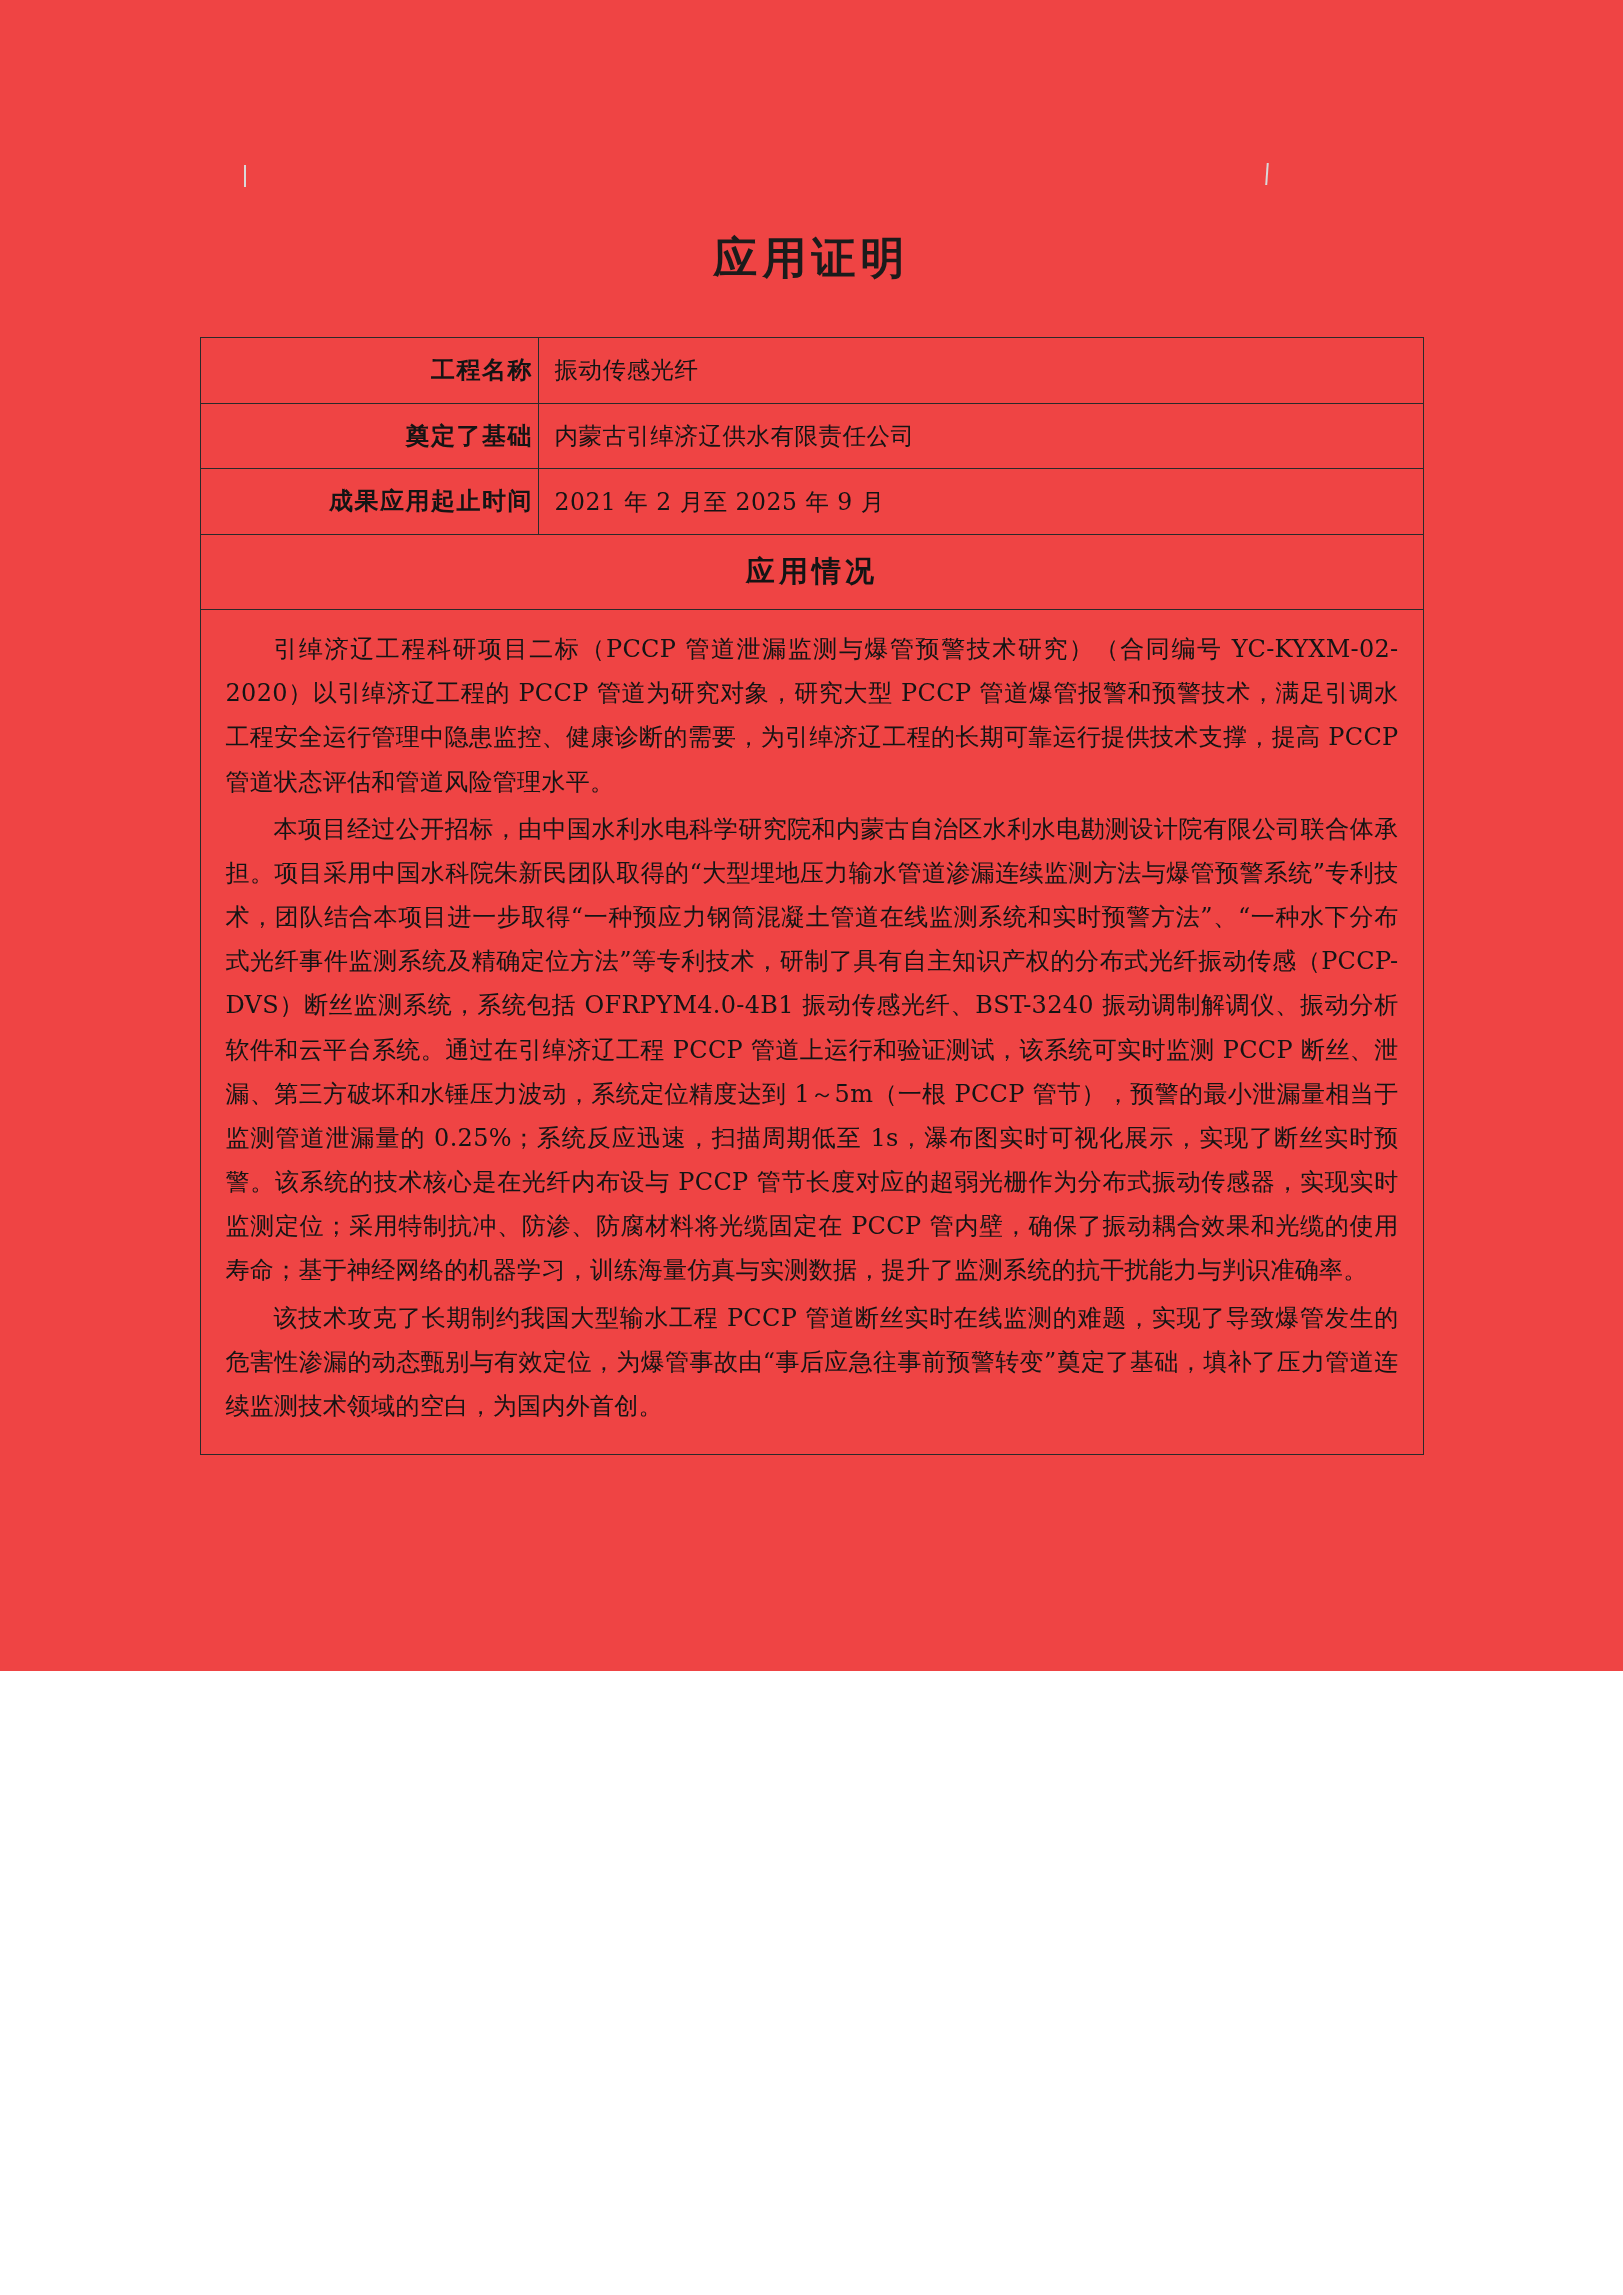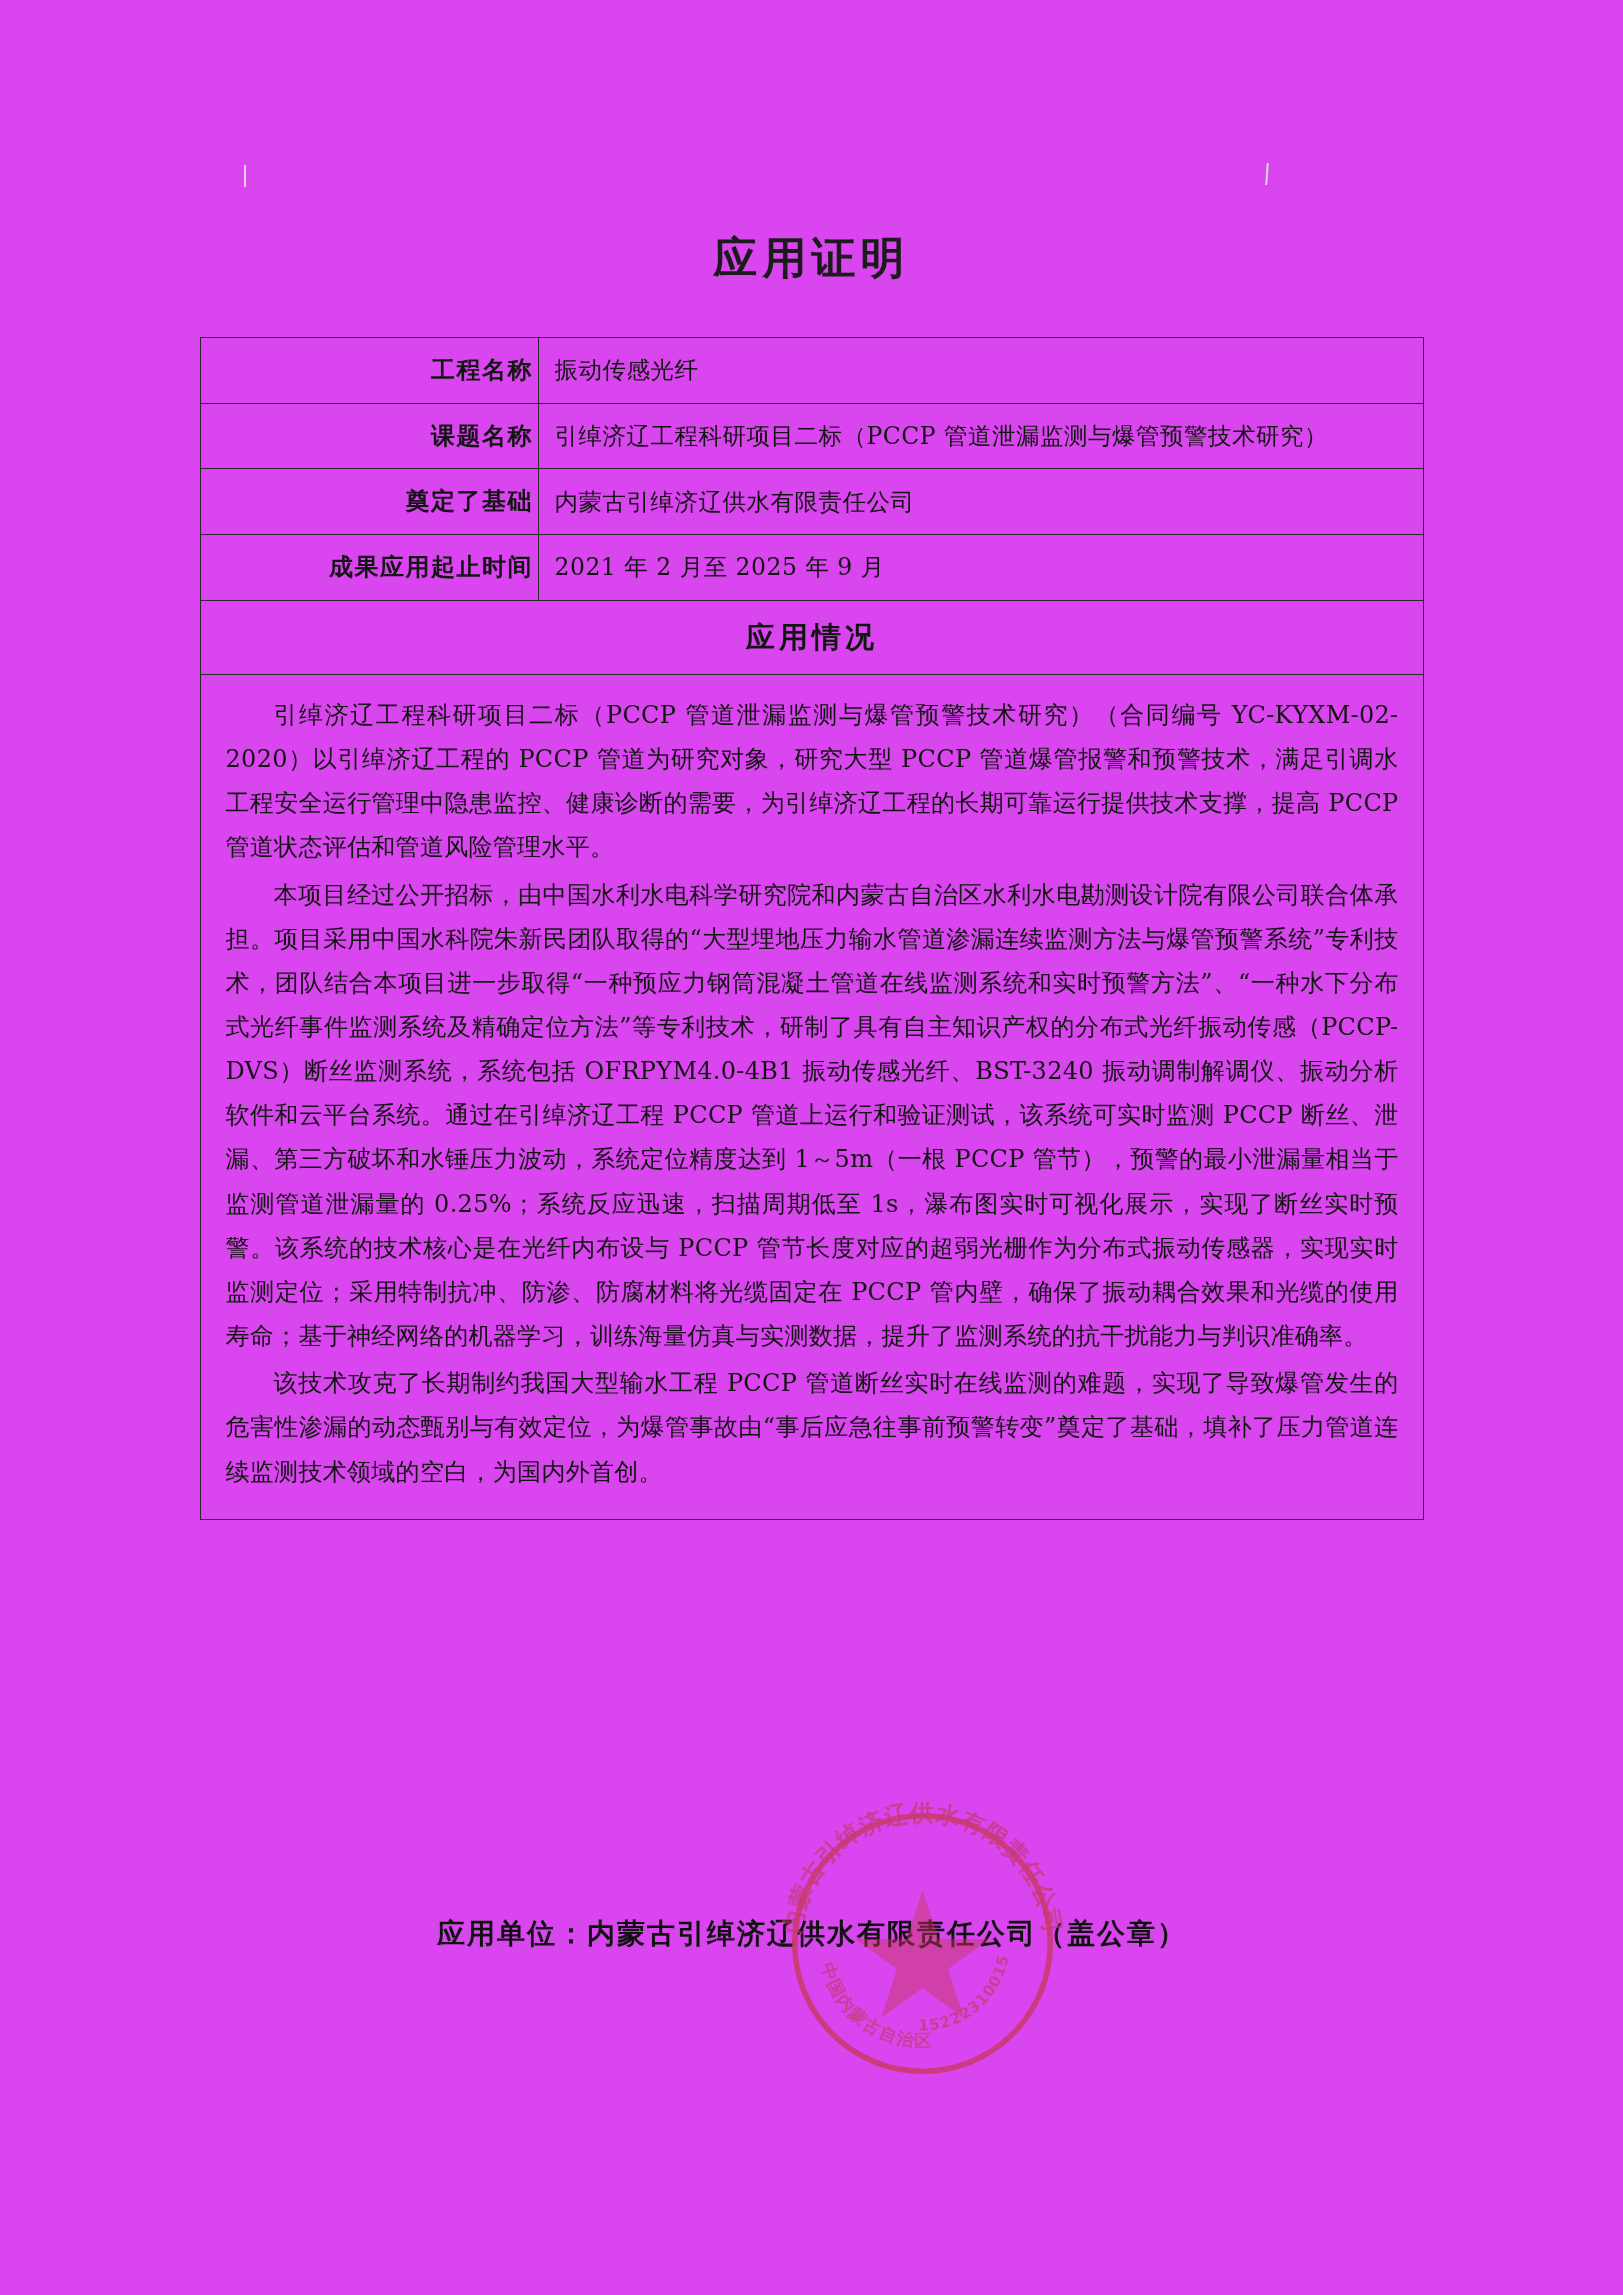--- a/index.html
+++ b/index.html
@@ -7,22 +7,22 @@
     margin: 0;
     padding: 0;
     background: #ffffff;
   }
   body {
     font-family: "DejaVu Serif", "Liberation Serif", serif;
   }
   .page {
     position: relative;
     width: 1623px;
-    height: 2295px;
-    background: #d946ef;
+    height: 1671px;
+    background: #ef4444;
     overflow: hidden;
   }
 
   
   .scan-tick {
     position: absolute;
     width: 2px;
     height: 21.5px;
     background: #d9d9d9;
   }
@@ -135,24 +135,20 @@
 
   <div class="doc-title">应用证明</div>
 
   <table class="cert-table">
     <tbody>
       <tr>
         <td class="label">工程名称</td>
         <td class="value">振动传感光纤</td>
       </tr>
       <tr>
-        <td class="label">课题名称</td>
-        <td class="value">引绰济辽工程科研项目二标（PCCP 管道泄漏监测与爆管预警技术研究）</td>
-      </tr>
-      <tr>
         <td class="label">奠定了基础</td>
         <td class="value">内蒙古引绰济辽供水有限责任公司</td>
       </tr>
       <tr>
         <td class="label">成果应用起止时间</td>
         <td class="value">2021 年 2 月至 2025 年 9 月</td>
       </tr>
       <tr>
         <td class="section-head" colspan="2">应用情况</td>
       </tr>

